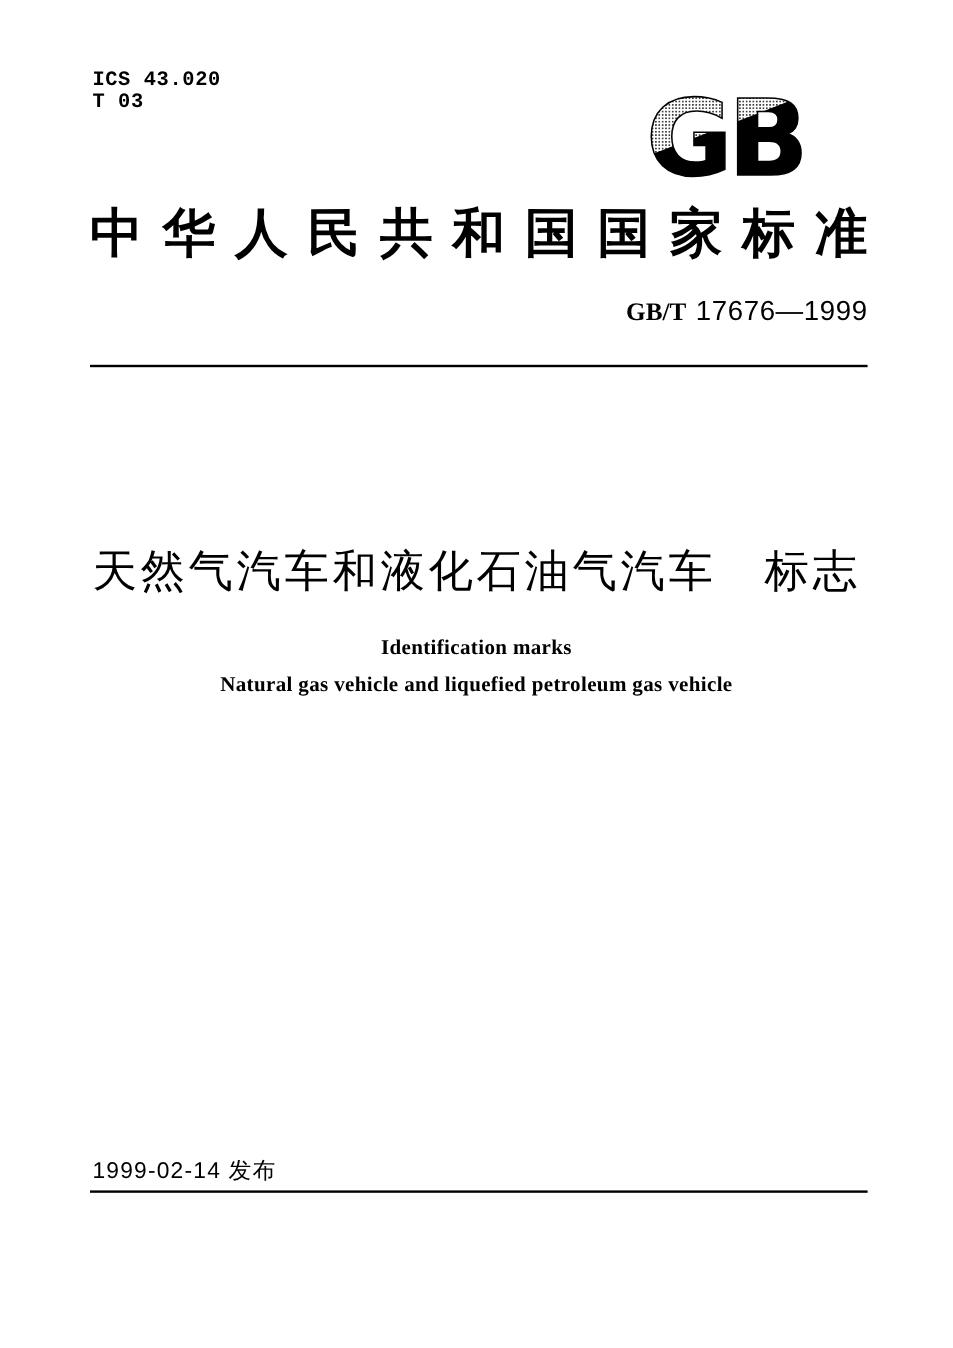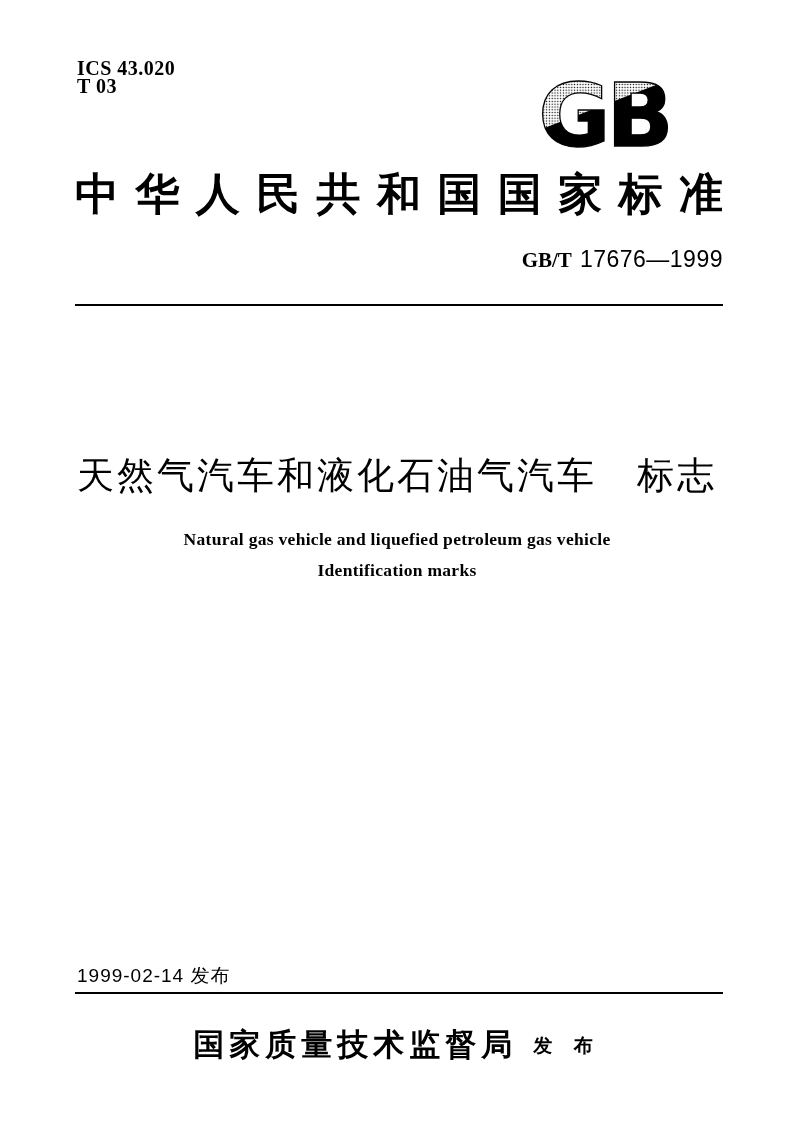--- a/index.html
+++ b/index.html
@@ -15,23 +15,23 @@
     color: #000000;
     overflow: hidden;
     font-family: "Liberation Serif", serif;
   }
 
   
   .ics-block {
     position: absolute;
     left: 77px;
     top: 59px;
-    font-family: Liberation Serif, serif;
-    font-weight: bold;
-    font-size: 20px;
+    font-family: Liberation Mono, monospace;
+    font-weight: bold;
+    font-size: 17px;
     line-height: 18px;
     letter-spacing: 0.5px;
   }
 
   
   .gb-logo {
     position: absolute;
     left: 534px;
     top: 72px;
     width: 140px;
@@ -196,27 +196,24 @@
 
   <div class="std-code">
     <span class="prefix">GB/T</span><span class="number">17676—1999</span>
   </div>
 
   <div class="rule rule-top"></div>
 
   <div class="cn-title">天然气汽车和液化石油气汽车　标志</div>
 
   <div class="en-title">
+    <div>Identification marks</div>
     <div>Natural gas vehicle and liquefied petroleum gas vehicle</div>
-    <div>Identification marks</div>
   </div>
 
   <div class="dates-row">
     <span>1999-02-14 发布</span>
   </div>
 
   <div class="rule rule-bottom"></div>
 
-  <div class="publisher-row">
-    <span class="publisher">国家质量技术监督局</span><span class="publish-label">发 布</span>
-  </div>
 
 </div>
 
 </body></html>

